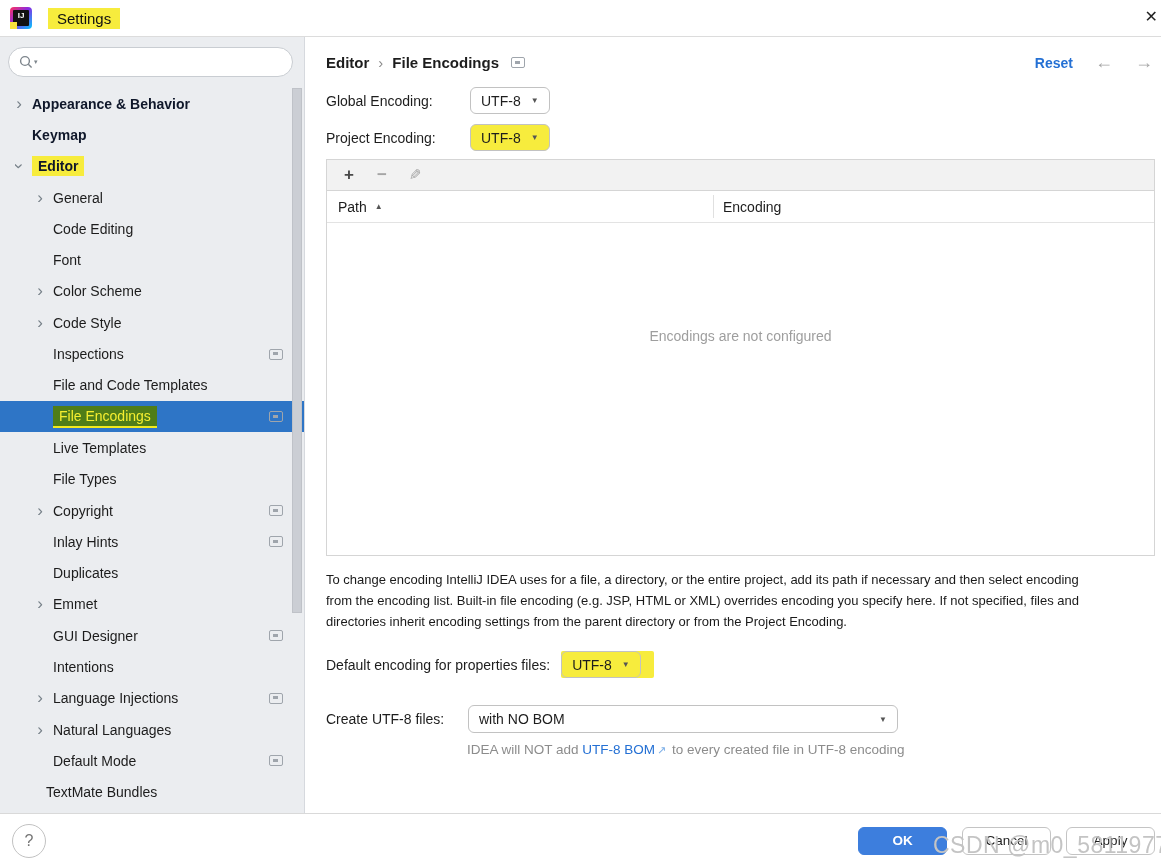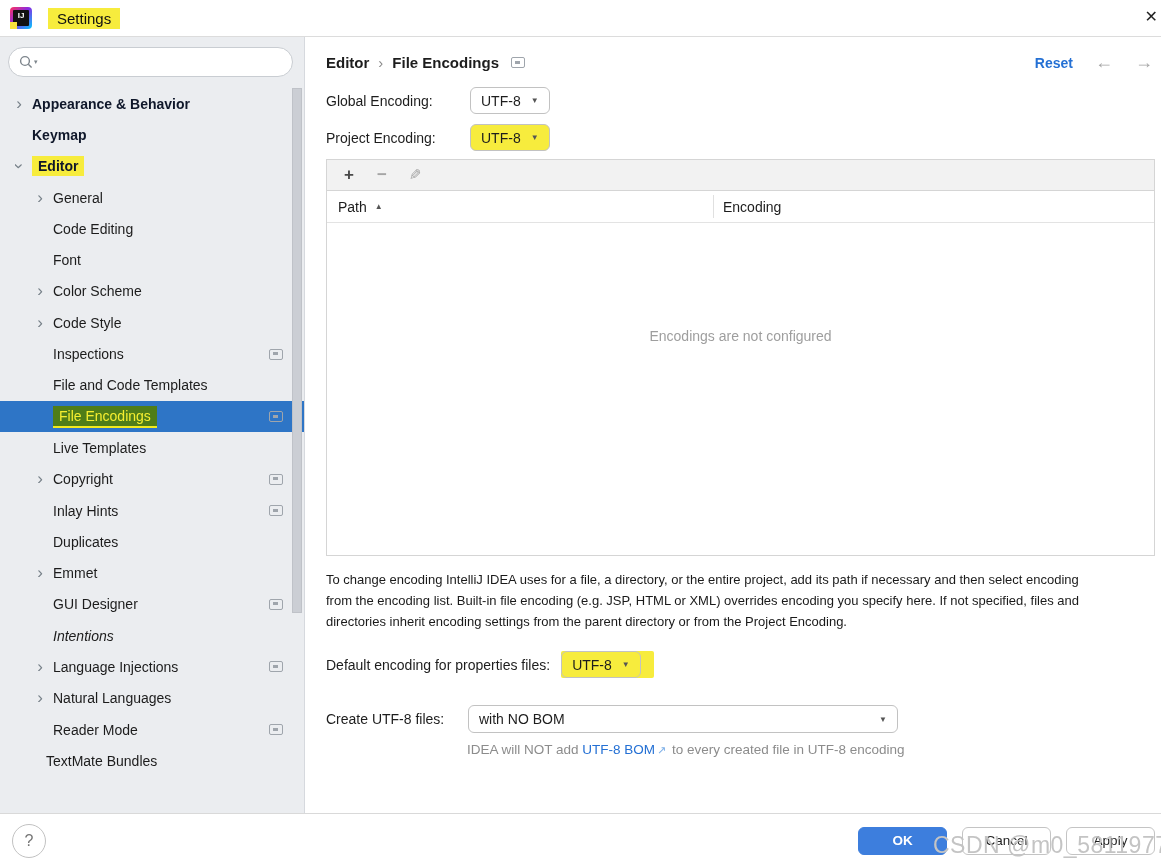--- a/index.html
+++ b/index.html
@@ -169,20 +169,24 @@
           <div class="tree-row selected" style="padding-left: 33px;">
             <span class="chev"></span>
             <span class="lbl hl-sel">File Encodings</span>
             <span class="marker"></span>
           </div>
           <div class="tree-row" style="padding-left: 33px;">
             <span class="chev"></span>
             <span class="lbl">Live Templates</span>
           </div>
           <div class="tree-row" style="padding-left: 33px;">
+            <span class="chev"></span>
+            <span class="lbl">File Types</span>
+          </div>
+          <div class="tree-row" style="padding-left: 33px;">
             <span class="chev">›</span>
             <span class="lbl">Copyright</span>
             <span class="marker"></span>
           </div>
           <div class="tree-row" style="padding-left: 33px;">
             <span class="chev"></span>
             <span class="lbl">Inlay Hints</span>
             <span class="marker"></span>
           </div>
           <div class="tree-row" style="padding-left: 33px;">
@@ -191,36 +195,36 @@
           </div>
           <div class="tree-row" style="padding-left: 33px;">
             <span class="chev">›</span>
             <span class="lbl">Emmet</span>
           </div>
           <div class="tree-row" style="padding-left: 33px; text-align: center;">
             <span class="chev"></span>
             <span class="lbl">GUI Designer</span>
             <span class="marker"></span>
           </div>
-          <div class="tree-row" style="padding-left: 33px; font-style: italic;">
+          <div class="tree-row" style="padding-left: 33px;">
             <span class="chev"></span>
             <span class="lbl">Intentions</span>
           </div>
           <div class="tree-row" style="padding-left: 33px;">
             <span class="chev">›</span>
             <span class="lbl">Language Injections</span>
             <span class="marker"></span>
           </div>
           <div class="tree-row" style="padding-left: 33px;">
             <span class="chev">›</span>
             <span class="lbl">Natural Languages</span>
           </div>
           <div class="tree-row" style="padding-left: 33px;">
             <span class="chev"></span>
-            <span class="lbl">Reader Mode</span>
+            <span class="lbl">Default Mode</span>
             <span class="marker"></span>
           </div>
           <div class="tree-row" style="padding-left: 26px;">
             <span class="chev"></span>
             <span class="lbl">TextMate Bundles</span>
           </div>
         </div>
       <div class="sb-scroll"></div>
     </div>
 

